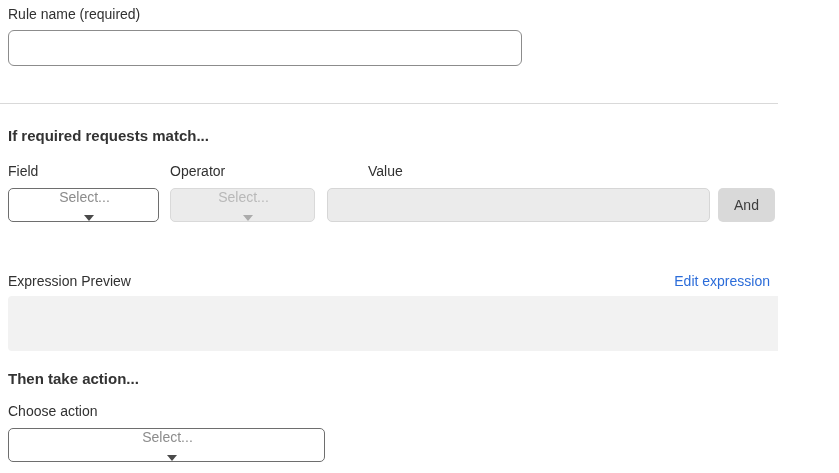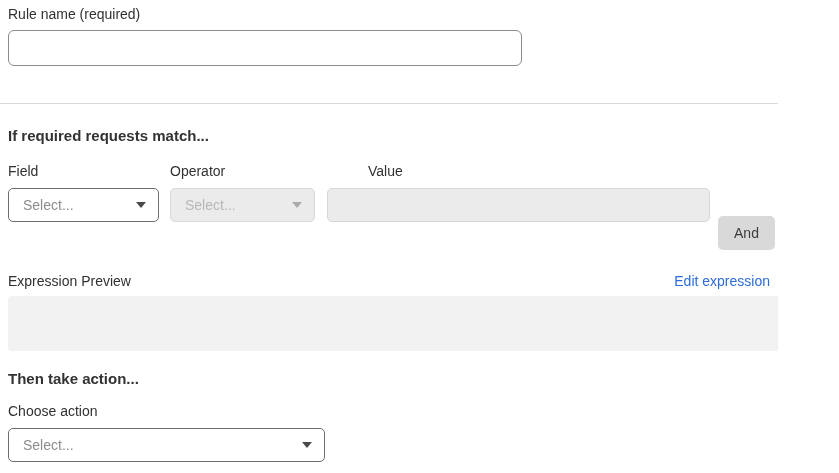--- a/index.html
+++ b/index.html
@@ -49,20 +49,21 @@
   }
   .select {
     height: 34px;
     border-radius: 5px;
     display: flex;
     align-items: center;
     justify-content: space-between;
     padding: 0 12px 0 14px;
     cursor: pointer;
     user-select: none;
+    flex-direction: column;
   }
   .select-enabled {
     background: #ffffff;
     border: 1px solid #6e6e6e;
   }
   .select-enabled .select-text { color: #8c8c8c; }
   .select-enabled .caret { border-top-color: #4a4a4a; }
   .select-disabled {
     background: #ebebeb;
     border: 1px solid #d9d9d9;
@@ -145,21 +146,21 @@
 
   <div class="abs select select-disabled" style="left:170px; top:188px; width:145px;">
     <span class="select-text">Select...</span>
     <span class="caret"></span>
   </div>
 
   <div class="abs label" style="left:327px; top:163px;margin-left:41px;">Value</div>
 
   <input class="abs value-input" style="left: 327px; top: 188px;" type="text" disabled="" value="">
 
-  <button class="abs gray-btn" style="left:718px; top:188px; width:57px;margin-top:28px;">And</button>
+  <button class="abs gray-btn" style="left:718px; top:188px; width:57px;">And</button>
 
 
   <div class="abs label" style="left:8px; top:273px;">Expression Preview</div>
 
   <a class="abs link" style="right:8px; top:273px;">Edit expression</a>
 
   <div class="abs preview-box" style="left:8px; top:296px;"></div>
 
   <div class="abs heading" style="left:8px; top:370px;">Then take action...</div>
 

